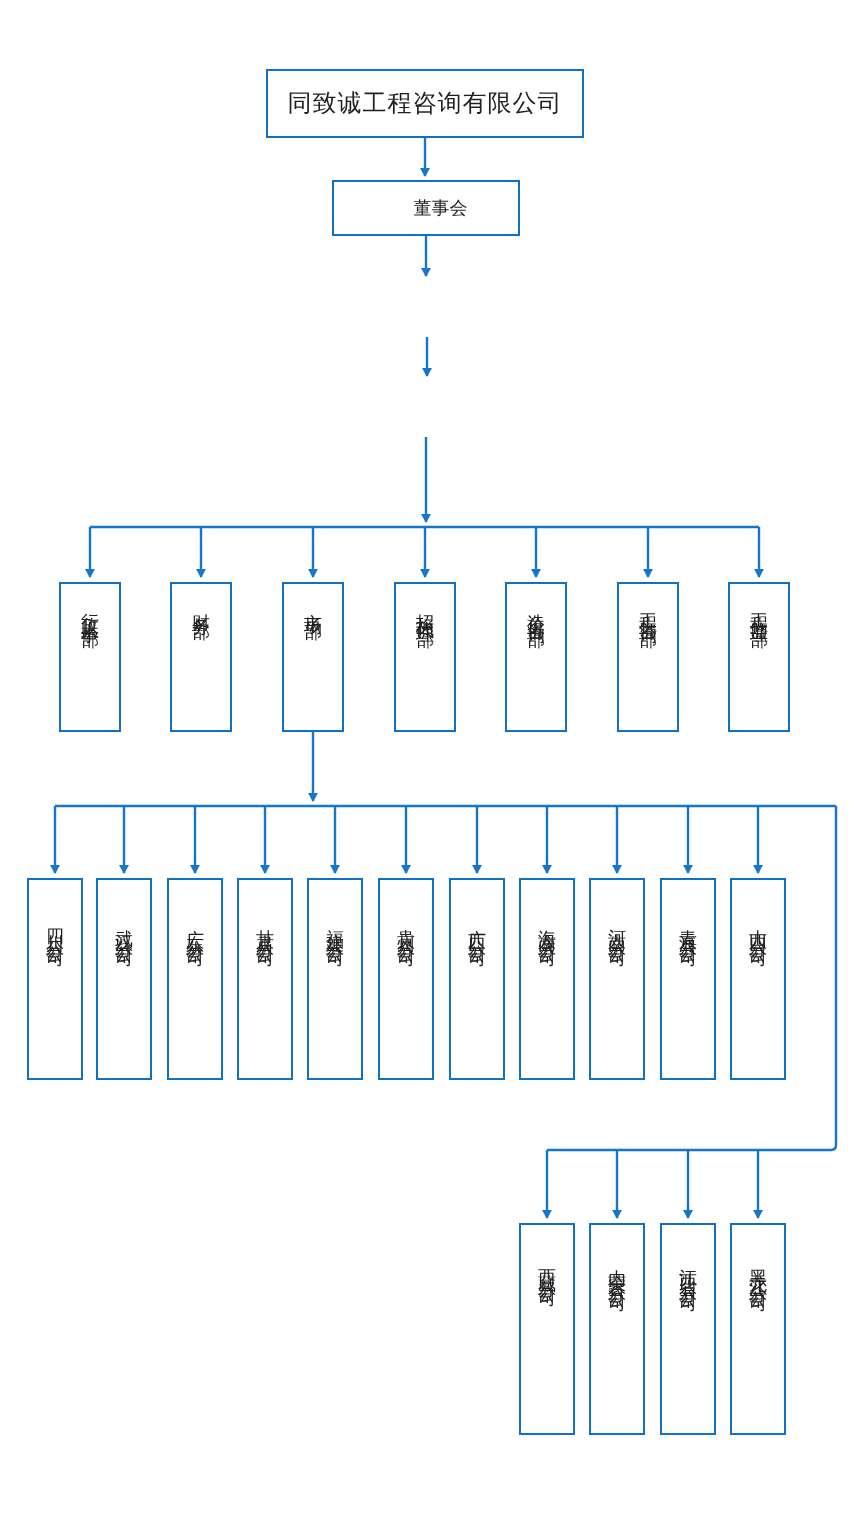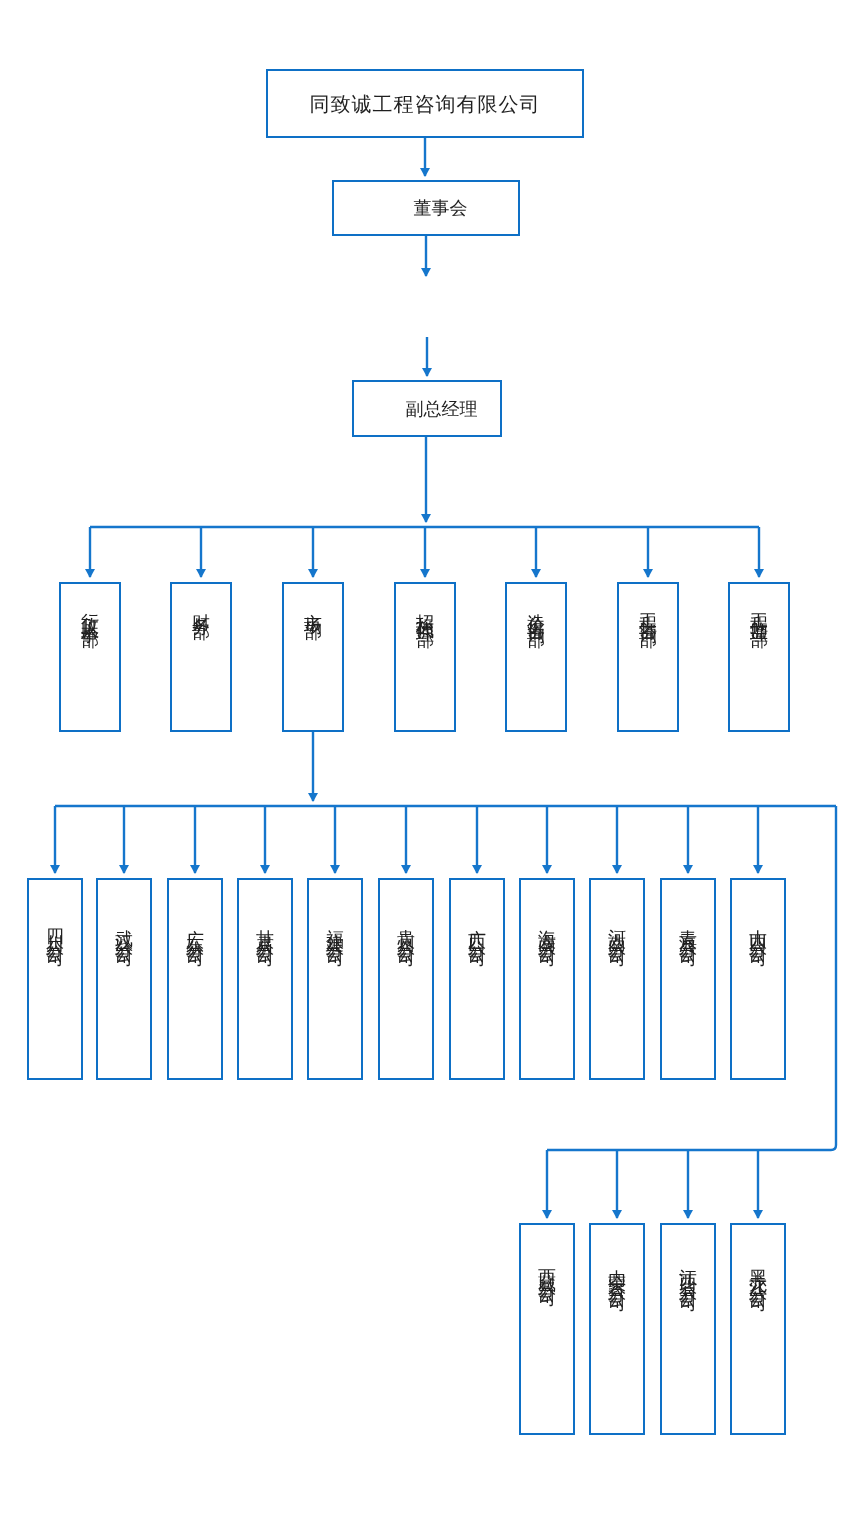--- a/index.html
+++ b/index.html
@@ -32,21 +32,21 @@
   .hbox {
     display: flex;
     align-items: center;
     justify-content: center;
   }
   .hbox .label {
     line-height: 1.2;
     white-space: nowrap;
   }
   .root-box  { left: 266px; top: 69px;  width: 318px; height: 69px; }
-  .root-box .label { font-size: 20px; letter-spacing: 1px; }
+  .root-box .label { font-size: 24px; letter-spacing: 1px; }
   .board-box { left: 332px; top: 180px; width: 188px; height: 56px; }
   .gm-box    { left: 352px; top: 280px; width: 150px; height: 56px; }
   .dgm-box   { left: 352px; top: 380px; width: 150px; height: 57px; }
   .board-box .label, .gm-box .label, .dgm-box .label { font-size: 18px; margin-left: 29px; }
   
   .v { text-align: center; }
   .v .label {
     display: inline-block;
     writing-mode: vertical-rl;
     text-orientation: upright;
@@ -110,23 +110,20 @@
       <line x1="758" y1="1150" x2="758" y2="1218" marker-end="url(#arw)"></line>
     </g>
   </svg>
 
   <div class="box hbox root-box">
     <span class="label">同致诚工程咨询有限公司</span>
   </div>
   <div class="box hbox board-box">
     <span class="label">董事会</span>
   </div>
-  <div class="box hbox dgm-box">
-    <span class="label">副总经理</span>
-  </div>
 
   <div class="box v dept" style="left:59px">
     <span class="label">行政人事部</span>
   </div>
   <div class="box v dept" style="left:170px">
     <span class="label">财务部</span>
   </div>
   <div class="box v dept" style="left:282px">
     <span class="label">市场部</span>
   </div>

